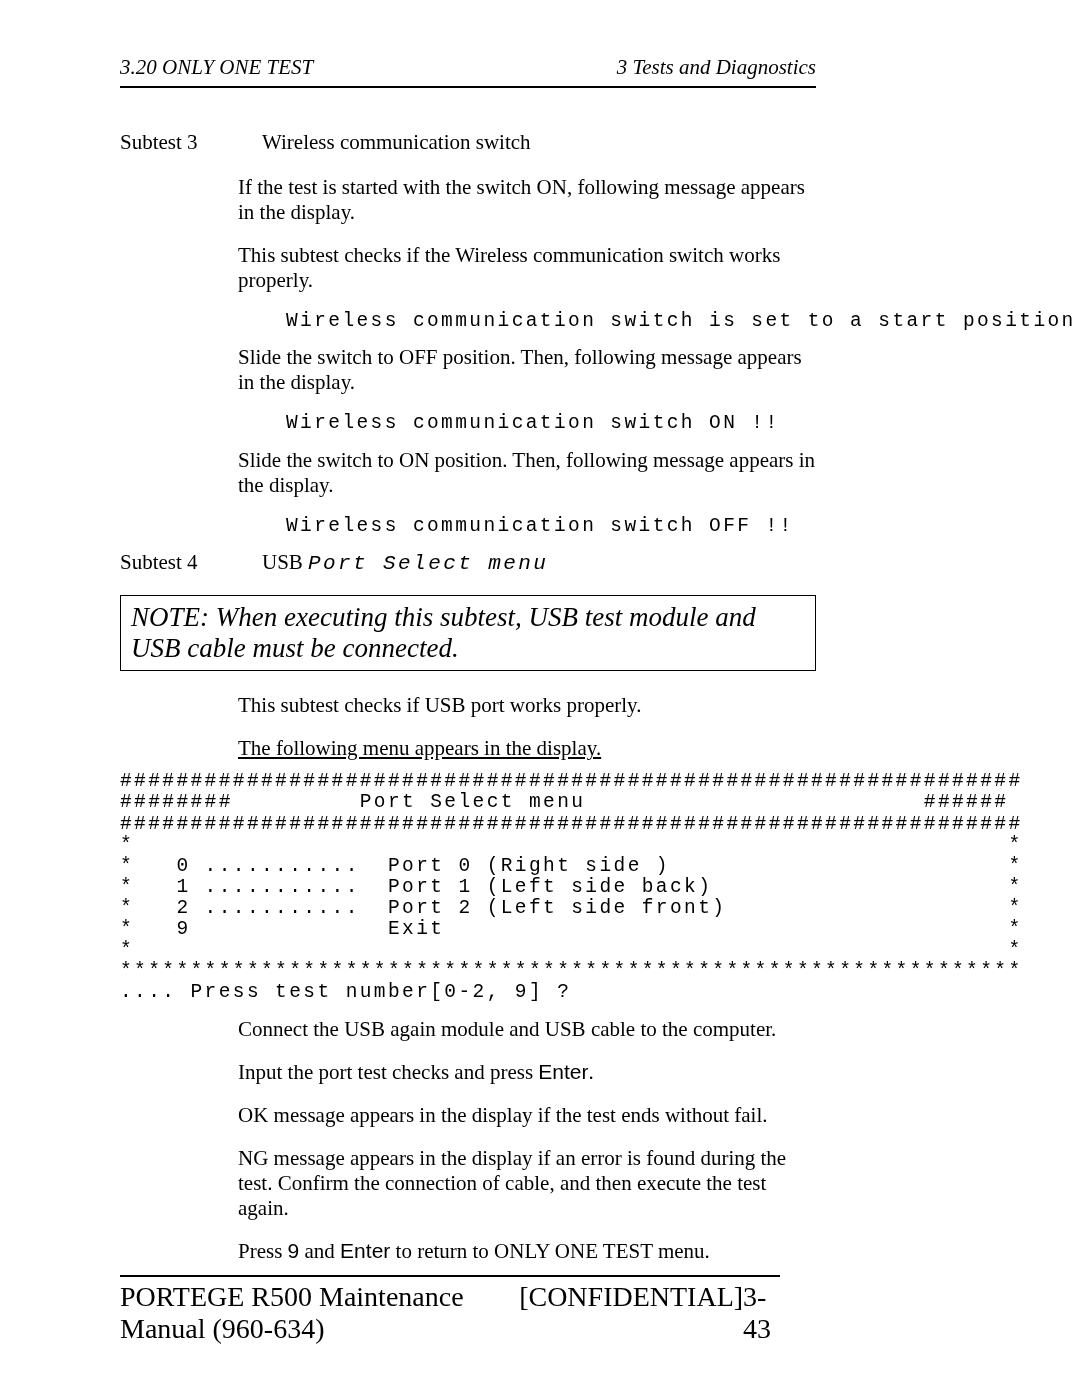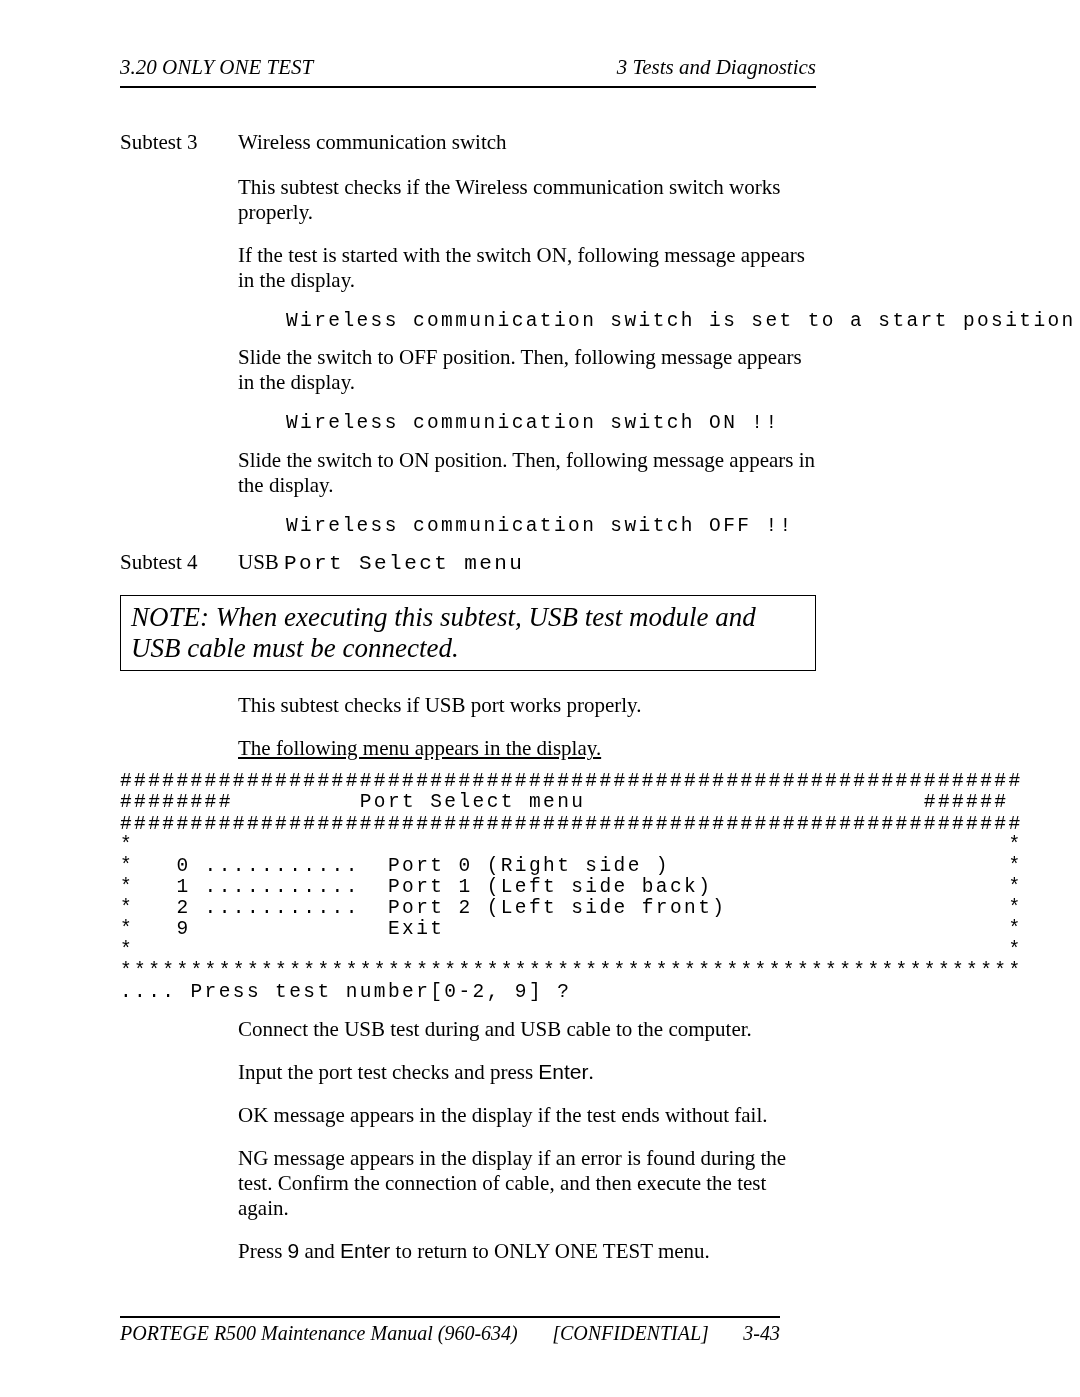--- a/index.html
+++ b/index.html
@@ -35,36 +35,36 @@
   }
   .footer {
     position: absolute;
     left: 120px;
     right: 120px;
     bottom: 52px;
   }
   .footer-line {
     display: flex;
     justify-content: space-between;
-    font-style: italic;
-    font-size: 20px;
+    font-size: 28px;
     margin-top: 4px;
   }
   .sub-row {
     display: flex;
     font-size: 21px;
     margin-bottom: 20px;
   }
   .sub-label {
     width: 118px;
     flex-shrink: 0;
     font-family: Liberation Serif, serif;
   }
   .sub-title {
     flex: 1;
+    margin-left: 24px;
   }
   .indent {
     margin-left: 118px;
     font-size: 21px;
   }
   .para {
     margin-bottom: 18px;
   }
   .code {
     font-family: "Courier New", Courier, monospace;
@@ -91,40 +91,41 @@
     font-size: 27px;
     margin: 16px 0 22px 0;
   }
   .helv {
     font-family: Arial, Helvetica, sans-serif;
     font-style: normal;
   }
   .mono-inline {
     font-family: "Courier New", Courier, monospace;
     letter-spacing: 2.4px;
+    font-style: italic;
   }
 </style>
 </head>
 <body>
 
 <div class="page">
 
   <div class="header">
     <span>3.20 ONLY ONE TEST</span>
     <span>3  Tests and Diagnostics</span>
   </div>
   <hr class="header-rule">
 
   <div class="sub-row">
     <div class="sub-label">Subtest 3</div>
     <div class="sub-title">Wireless communication switch</div>
   </div>
 
+  <div class="indent para">If the test is started with the switch ON, following message appears in the display.</div>
   <div class="indent para">This subtest checks if the Wireless communication switch works properly.</div>
-  <div class="indent para">If the test is started with the switch ON, following message appears in the display.</div>
   <div class="indent">
       <div class="code">Wireless communication switch is set to a start position (OFF)</div>
     </div>
   <div class="indent para">Slide the switch to OFF position. Then, following message appears in the display.</div>
   <div class="indent">
       <div class="code">Wireless communication switch ON !!</div>
     </div>
   <div class="indent para">Slide the switch to ON position. Then, following message appears in the display.</div>
   <div class="indent">
       <div class="code">Wireless communication switch OFF !!</div>
@@ -147,21 +148,21 @@
 ################################################################
 *                                                              *
 *   0 ...........  Port 0 (Right side )                        *
 *   1 ...........  Port 1 (Left side back)                     *
 *   2 ...........  Port 2 (Left side front)                    *
 *   9              Exit                                        *
 *                                                              *
 ****************************************************************
 .... Press test number[0-2, 9] ?</div>
 
-  <div class="indent para">Connect the USB test during and USB cable to the computer.</div>
+  <div class="indent para">Connect the USB again module and USB cable to the computer.</div>
 
   <div class="indent para">
     <span>Input the port test checks and press </span><span class="helv">Enter</span><span>.</span>
   </div>
 
   <div class="indent para">OK message appears in the display if the test ends without fail.</div>
   <div class="indent para">NG message appears in the display if an error is found during the test. Confirm the connection of cable, and then execute the test again.</div>
 
   <div class="indent para">
     <span>Press </span><span class="helv">9</span><span> and </span><span class="helv">Enter</span><span> to return to ONLY ONE TEST menu.</span>

